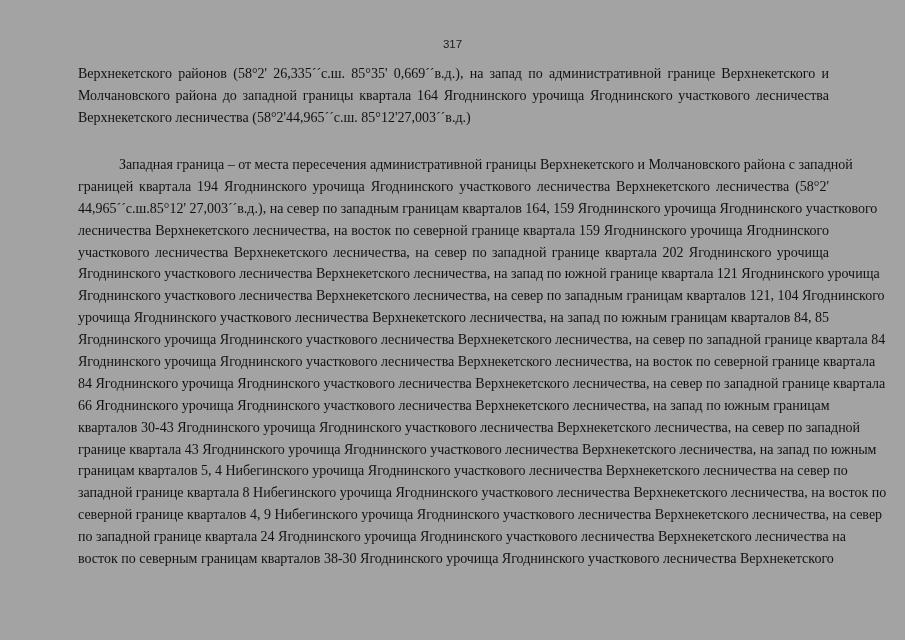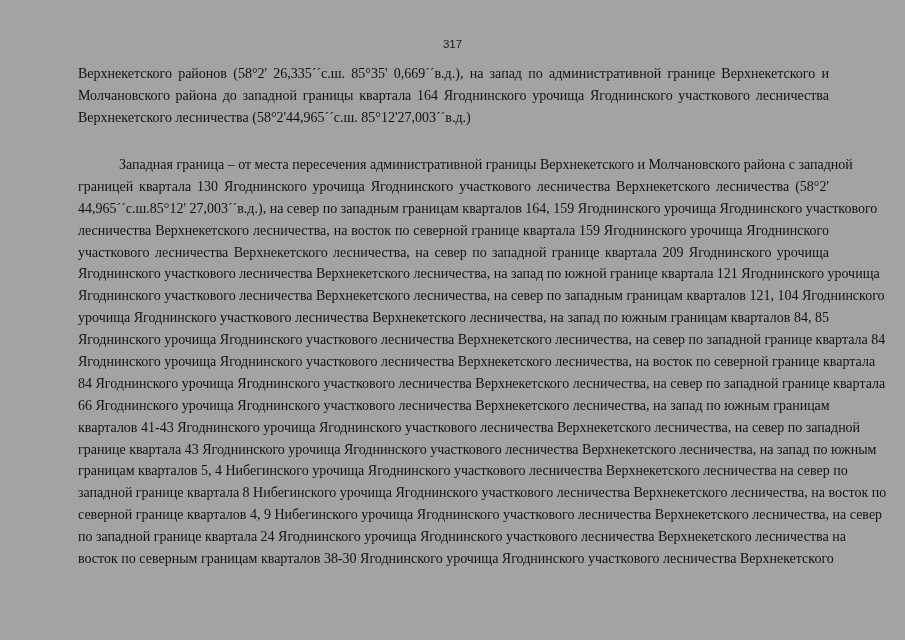--- a/index.html
+++ b/index.html
@@ -27,32 +27,32 @@
   <div class="page-number">317</div>
 
   <div class="para" id="para-1">
     <span class="line" style="word-spacing: 0px;">Верхнекетского районов (58°2' 26,335´´с.ш. 85°35' 0,669´´в.д.), на запад по административной границе Верхнекетского и</span>
     <span class="line" style="word-spacing: 0px;">Молчановского района до западной границы квартала 164 Ягоднинского урочища Ягоднинского участкового лесничества</span>
     <span class="line last">Верхнекетского лесничества (58°2'44,965´´с.ш. 85°12'27,003´´в.д.)</span>
   </div>
 
   <div class="para" id="para-2">
     <span class="line indent" style="word-spacing: 0px;">Западная граница – от места пересечения административной границы Верхнекетского и Молчановского района с западной</span>
-    <span class="line" style="word-spacing: 0px;">границей квартала 130 Ягоднинского урочища Ягоднинского участкового лесничества Верхнекетского лесничества (58°2'</span>
+    <span class="line" style="word-spacing: 0px;">границей квартала 194 Ягоднинского урочища Ягоднинского участкового лесничества Верхнекетского лесничества (58°2'</span>
     <span class="line" style="word-spacing: 0px;">44,965´´с.ш.85°12' 27,003´´в.д.), на север по западным границам кварталов 164, 159 Ягоднинского урочища Ягоднинского участкового</span>
     <span class="line" style="word-spacing: 0px;">лесничества Верхнекетского лесничества, на восток по северной границе квартала 159 Ягоднинского урочища Ягоднинского</span>
-    <span class="line" style="word-spacing: 0px;">участкового лесничества Верхнекетского лесничества, на север по западной границе квартала 209 Ягоднинского урочища</span>
+    <span class="line" style="word-spacing: 0px;">участкового лесничества Верхнекетского лесничества, на север по западной границе квартала 202 Ягоднинского урочища</span>
     <span class="line" style="word-spacing: 0px;">Ягоднинского участкового лесничества Верхнекетского лесничества, на запад по южной границе квартала 121 Ягоднинского урочища</span>
     <span class="line" style="word-spacing: 0px;">Ягоднинского участкового лесничества Верхнекетского лесничества, на север по западным границам кварталов 121, 104 Ягоднинского</span>
     <span class="line" style="word-spacing: 0px;">урочища Ягоднинского участкового лесничества Верхнекетского лесничества, на запад по южным границам кварталов 84, 85</span>
     <span class="line" style="word-spacing: 0px;">Ягоднинского урочища Ягоднинского участкового лесничества Верхнекетского лесничества, на север по западной границе квартала 84</span>
     <span class="line" style="word-spacing: 0px;">Ягоднинского урочища Ягоднинского участкового лесничества Верхнекетского лесничества, на восток по северной границе квартала</span>
     <span class="line" style="word-spacing: 0px;">84 Ягоднинского урочища Ягоднинского участкового лесничества Верхнекетского лесничества, на север по западной границе квартала</span>
     <span class="line" style="word-spacing: 0px;">66 Ягоднинского урочища Ягоднинского участкового лесничества Верхнекетского лесничества, на запад по южным границам</span>
-    <span class="line" style="word-spacing: 0px;">кварталов 41-43 Ягоднинского урочища Ягоднинского участкового лесничества Верхнекетского лесничества, на север по западной</span>
+    <span class="line" style="word-spacing: 0px;">кварталов 30-43 Ягоднинского урочища Ягоднинского участкового лесничества Верхнекетского лесничества, на север по западной</span>
     <span class="line" style="word-spacing: 0px;">границе квартала 43 Ягоднинского урочища Ягоднинского участкового лесничества Верхнекетского лесничества, на запад по южным</span>
     <span class="line" style="word-spacing: 0px;">границам кварталов 5, 4 Нибегинского урочища Ягоднинского участкового лесничества Верхнекетского лесничества на север по</span>
     <span class="line" style="word-spacing: 0px;">западной границе квартала 8 Нибегинского урочища Ягоднинского участкового лесничества Верхнекетского лесничества, на восток по</span>
     <span class="line" style="word-spacing: 0px;">северной границе кварталов 4, 9 Нибегинского урочища Ягоднинского участкового лесничества Верхнекетского лесничества, на север</span>
     <span class="line" style="word-spacing: 0px;">по западной границе квартала 24 Ягоднинского урочища Ягоднинского участкового лесничества Верхнекетского лесничества на</span>
     <span class="line" style="word-spacing: 0px;">восток по северным границам кварталов 38-30 Ягоднинского урочища Ягоднинского участкового лесничества Верхнекетского</span>
   </div>
 </div>
 
 </body></html>

